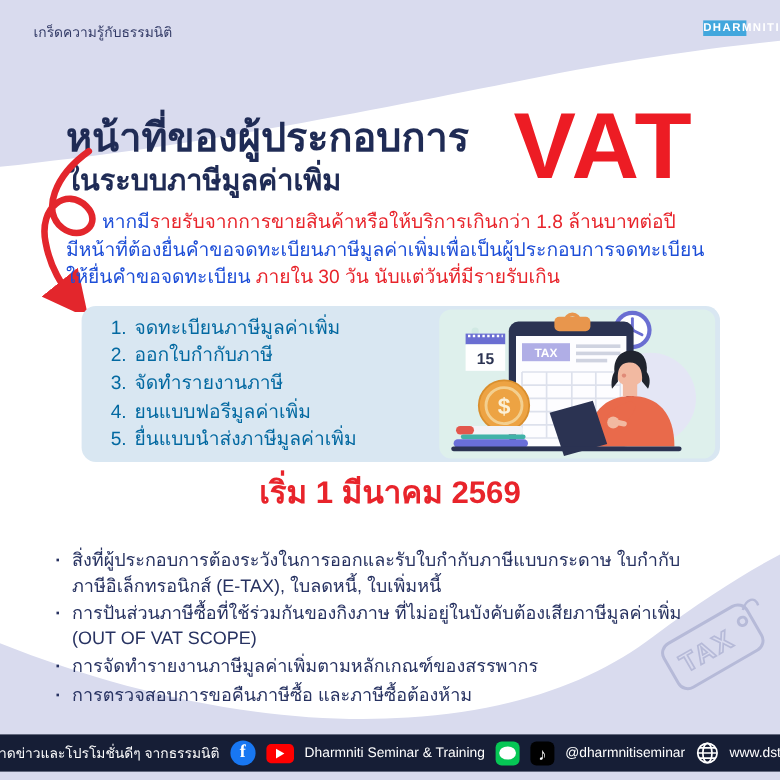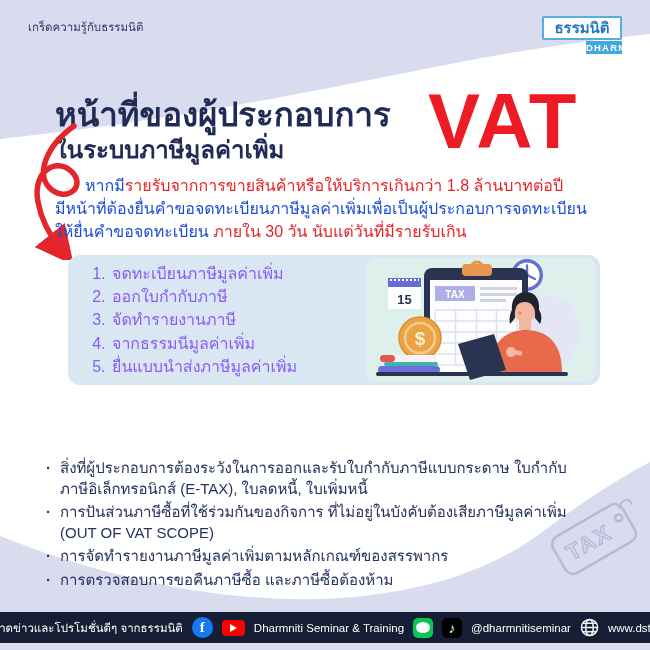--- a/index.html
+++ b/index.html
@@ -25,21 +25,21 @@
   .title-sub{left:55px;top:130px;width:378px;text-align:left;font-size:24px;font-weight:800;color:#1f2b55;}
   .title-vat{left:428px;top:82px;font-size:78px;font-weight:800;color:#ed1c24;letter-spacing:2px;line-height:1;}
 
   
   .intro{left:55px;top:174px;width:545px;font-size:16px;line-height:23px;text-indent:30px;}
   .red{color:#e8242b;}
   .navy{color:#1d4ed8;}
 
   
   .panel{left:68px;top:255px;width:532px;height:130px;background:#d9e7f2;border-radius:12px;}
-  .duties{left:78px;top:262px;width:270px;margin:0;padding:0 0 0 32px;font-size:16px;line-height:23.2px;color:#8b5cf6;}
+  .duties{left:78px;top:262px;width:270px;margin:0;padding:0 0 0 32px;font-size:16px;line-height:23.2px;color:#0369a1;}
   .duties li{padding-left:2px;}
 
   
   .illus{left:366px;top:258px;width:230px;height:124px;background:#def0ec;border-radius:10px;overflow:hidden;}
 
   
   .effective{left:0;top:389px;width:650px;text-align:center;font-size:26px;font-weight:800;color:#e8242b;}
 
   
   .notice{left:75px;top:429px;width:540px;font-size:15.5px;}
@@ -72,21 +72,20 @@
 
 <div id="page">
 
   <svg id="bg-waves" viewBox="0 0 650 650" xmlns="http://www.w3.org/2000/svg">
     <path d="M0,0 L650,0 L650,34 C590,40 520,50 440,66 C330,88 180,118 60,132 C40,134 20,137 0,139 Z" fill="#d9dbee"></path>
     <path d="M650,462 C620,478 585,500 545,530 C495,568 430,592 340,598 C230,605 110,580 0,536 L0,650 L650,650 Z" fill="#d9dbee"></path>
   </svg>
 
   <div class="abs tagline">เกร็ดความรู้กับธรรมนิติ</div>
   <div class="abs logo">
-    <div class="logo-top">ธรรมนิติ</div>
     <div class="logo-bot">DHARMNITI</div>
   </div>
 
   <div class="abs title-main">หน้าที่ของผู้ประกอบการ</div>
   <div class="abs title-sub">ในระบบภาษีมูลค่าเพิ่ม</div>
   <div class="abs title-vat">VAT</div>
 
   <svg class="abs" style="left:22px;top:118px;" width="86" height="142" viewBox="0 0 86 142" xmlns="http://www.w3.org/2000/svg">
     <defs>
       <marker id="ah" markerWidth="7" markerHeight="7" refX="3" refY="3.5" orient="auto">
@@ -98,21 +97,21 @@
 
   <div class="abs intro">
     <span class="navy">หากมี</span><span class="red">รายรับจากการขายสินค้าหรือให้บริการเกินกว่า 1.8 ล้านบาทต่อปี</span><span class="navy"> มีหน้าที่ต้องยื่นคำขอจดทะเบียนภาษีมูลค่าเพิ่มเพื่อเป็นผู้ประกอบการจดทะเบียนให้ยื่นคำขอจดทะเบียน </span><span class="red">ภายใน 30 วัน นับแต่วันที่มีรายรับเกิน</span>
   </div>
 
   <div class="abs panel"></div>
   <ol class="abs duties">
     <li>จดทะเบียนภาษีมูลค่าเพิ่ม</li>
     <li>ออกใบกำกับภาษี</li>
     <li>จัดทำรายงานภาษี</li>
-    <li>จากธรรมนีมูลค่าเพิ่ม</li>
+    <li>ยนแบบฟอรีมูลค่าเพิ่ม</li>
     <li>ยื่นแบบนำส่งภาษีมูลค่าเพิ่ม</li>
   </ol>
 
   <div class="abs illus">
     <svg width="230" height="124" viewBox="0 0 230 124" xmlns="http://www.w3.org/2000/svg">
 
       <circle cx="150" cy="45" r="4" fill="#d1e9e3"></circle>
       <circle cx="30" cy="18" r="3" fill="#d1e9e3"></circle>
 
       <circle cx="176" cy="74" r="38" fill="#e4e6f5"></circle>
@@ -185,25 +184,26 @@
         <polygon points="92,86 128,76 140,112 104,122" fill="#2b3352"></polygon>
         <path d="M160,76 C148,80 140,86 138,92 L150,98 C156,94 162,88 164,80 Z" fill="#e96a4b"></path>
         <circle cx="145" cy="94" r="5" fill="#f2b9a1"></circle>
         <rect x="145" y="91" width="12" height="4.5" rx="2.2" fill="#f2b9a1" transform="rotate(12 145 91)"></rect>
       </g>
 
       <rect x="10" y="114" width="192" height="4" rx="2" fill="#2b3352"></rect>
     </svg>
   </div>
 
+  <div class="abs effective">เริ่ม 1 มีนาคม 2569</div>
 
 
   <ul class="abs bullets">
     <li>สิ่งที่ผู้ประกอบการต้องระวังในการออกและรับใบกำกับภาษีแบบกระดาษ ใบกำกับภาษีอิเล็กทรอนิกส์ (E-TAX), ใบลดหนี้, ใบเพิ่มหนี้</li>
-    <li>การปันส่วนภาษีซื้อที่ใช้ร่วมกันของกิจการ ที่ไม่อยู่ในบังคับต้องเสียภาษีมูลค่าเพิ่ม (OUT OF VAT SCOPE)</li>
+    <li>การปันส่วนภาษีซื้อที่ใช้ร่วมกันของกิงภาษ ที่ไม่อยู่ในบังคับต้องเสียภาษีมูลค่าเพิ่ม (OUT OF VAT SCOPE)</li>
     <li>การจัดทำรายงานภาษีมูลค่าเพิ่มตามหลักเกณฑ์ของสรรพากร</li>
     <li>การตรวจสอบการขอคืนภาษีซื้อ และภาษีซื้อต้องห้าม</li>
   </ul>
 
   <svg class="abs tax-tag" viewBox="0 0 112 95" xmlns="http://www.w3.org/2000/svg">
     <g transform="rotate(-30 56 47)" fill="none" stroke="#b6bad8" stroke-width="2.5">
       <rect x="16" y="26" width="80" height="42" rx="9"></rect>
       <circle cx="88" cy="41" r="3.5"></circle>
       <path d="M93,33 C100,26 108,28 106,36" stroke-width="2"></path>
       <text x="50" y="55" text-anchor="middle" font-size="22" font-weight="bold" letter-spacing="2" font-family="Liberation Sans, sans-serif" fill="none" stroke="#b6bad8" stroke-width="1.4">TAX</text>

